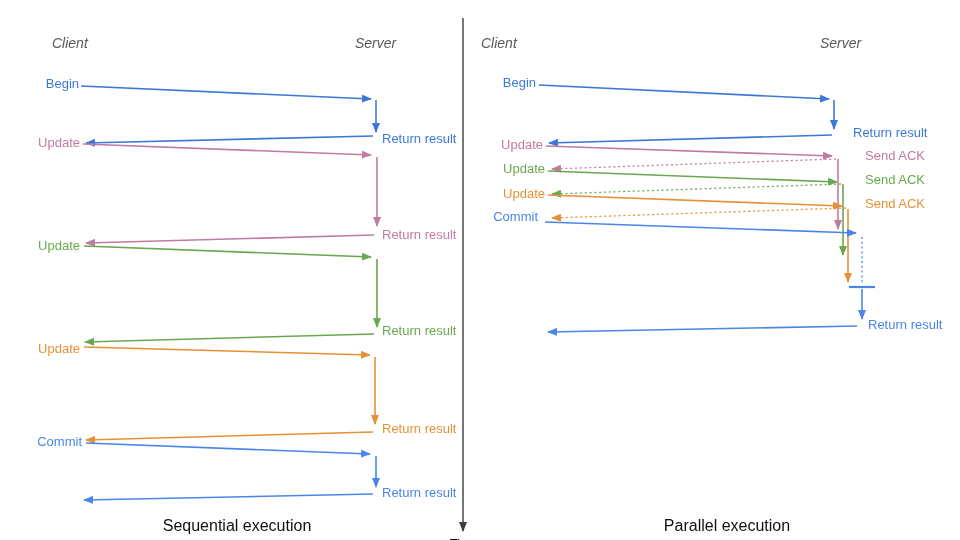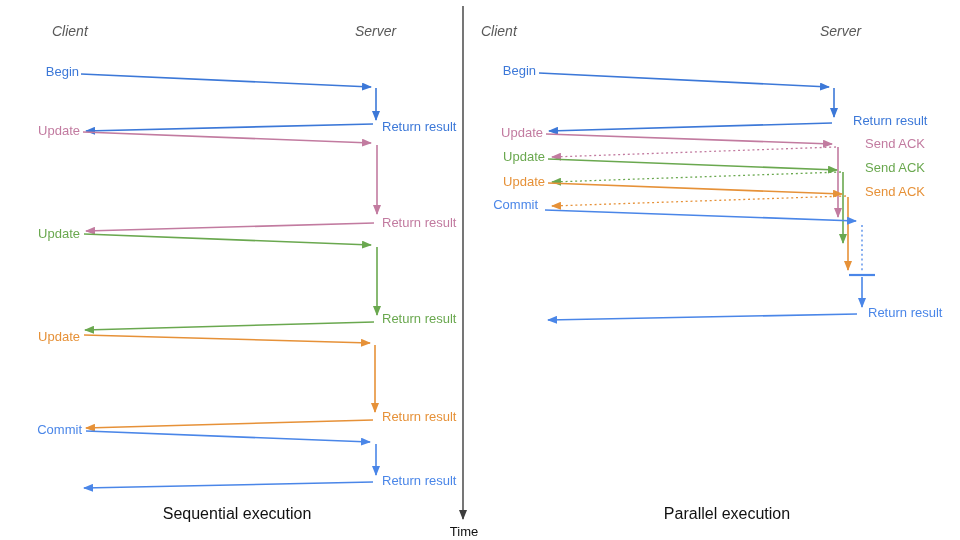--- a/index.html
+++ b/index.html
@@ -1,16 +1,16 @@
 <!DOCTYPE html>
 <html style="--blue: #3c78d8; --light_blue: #4a86e8; --pink: #c27ba0; --green: #6aa84f; --orange: #e69138; --axis: #3d3d3d; --heading: #595959; --title: #111111;"><head>
 <meta charset="utf-8">
 <style>
   html,body{margin:0;padding:0;background:#ffffff;width:960px;height:540px;overflow:hidden;}
-  .stage{position:relative;width:960px;height:492px;font-family:"Liberation Sans",sans-serif;}
+  .stage{position:relative;width:960px;height:492px;font-family:"Liberation Sans",sans-serif;margin-top:12px;}
   svg{display:block;}
   text{font-family:"Liberation Sans",sans-serif;}
   .hdr{font-size:14px;font-style:italic;fill:var(--heading);}
   .lbl{font-size:13px;}
   .title{font-size:16px;fill:var(--title);}
   .time{font-size:13px;fill:var(--title);}
   
   .s-blue{stroke:var(--blue);}      .f-blue{fill:var(--blue);}
   .s-lblue{stroke:var(--light_blue);}.f-lblue{fill:var(--light_blue);}
   .s-pink{stroke:var(--pink);}      .f-pink{fill:var(--pink);}

